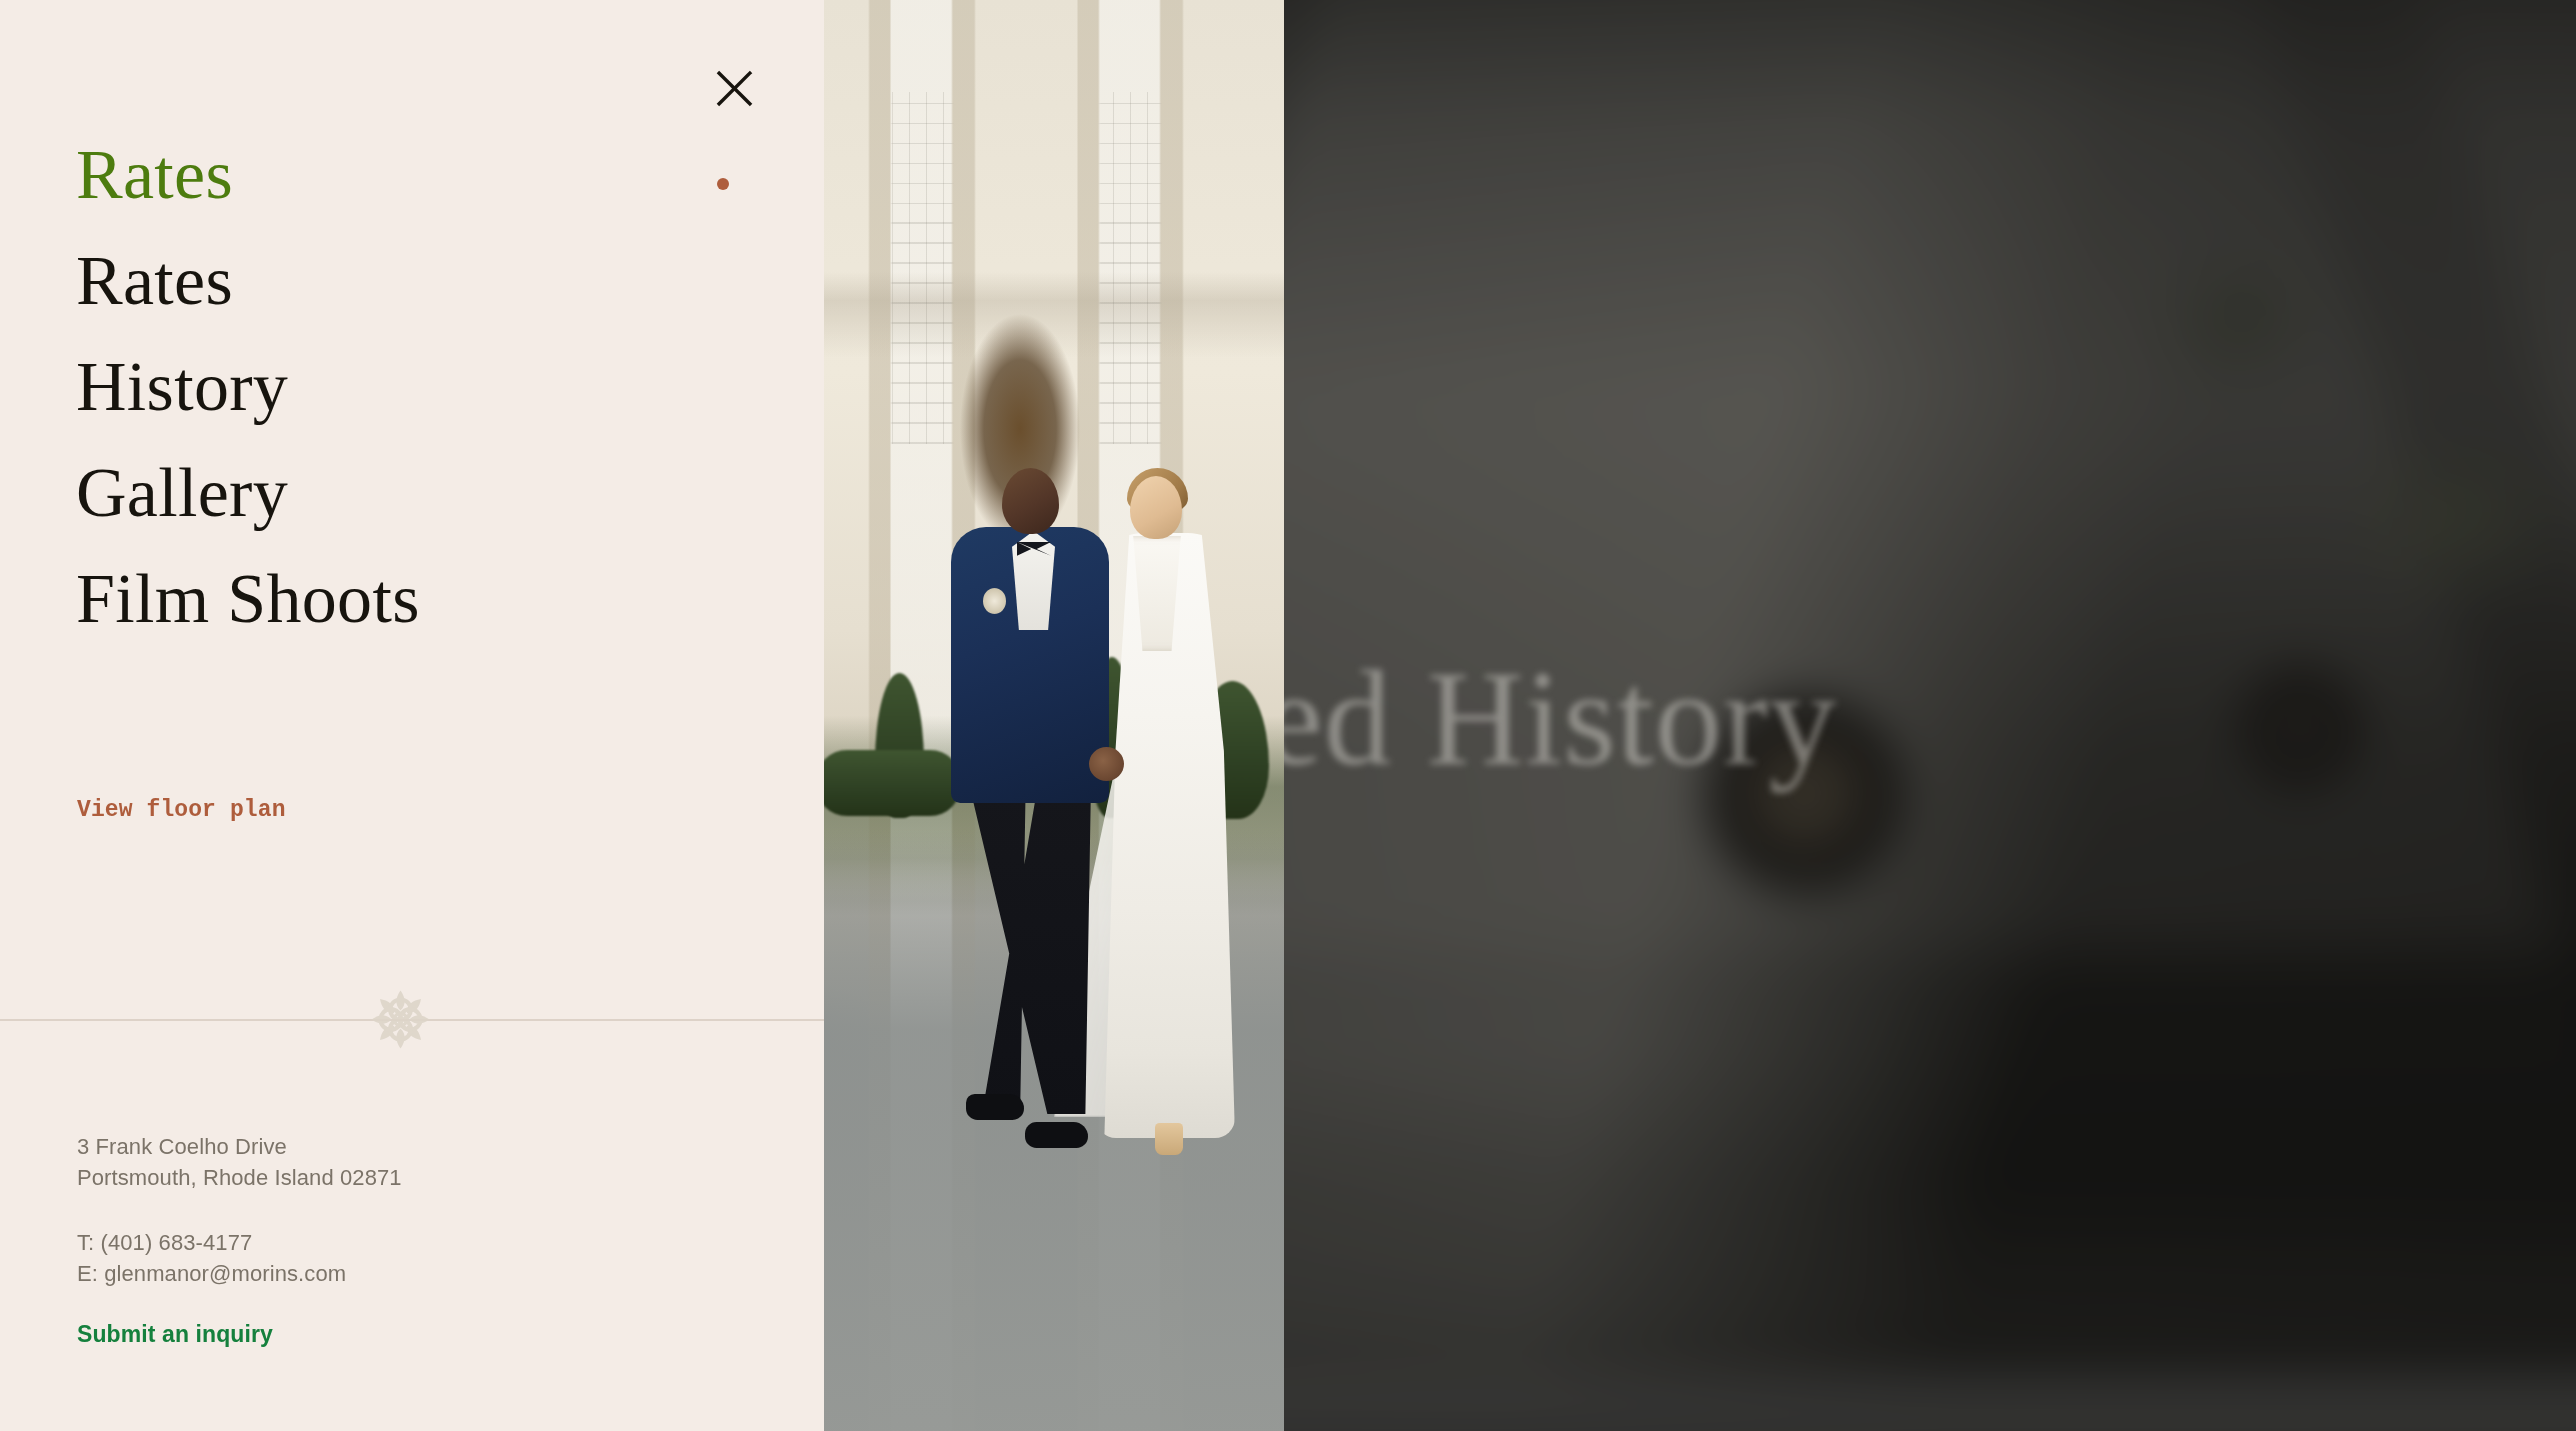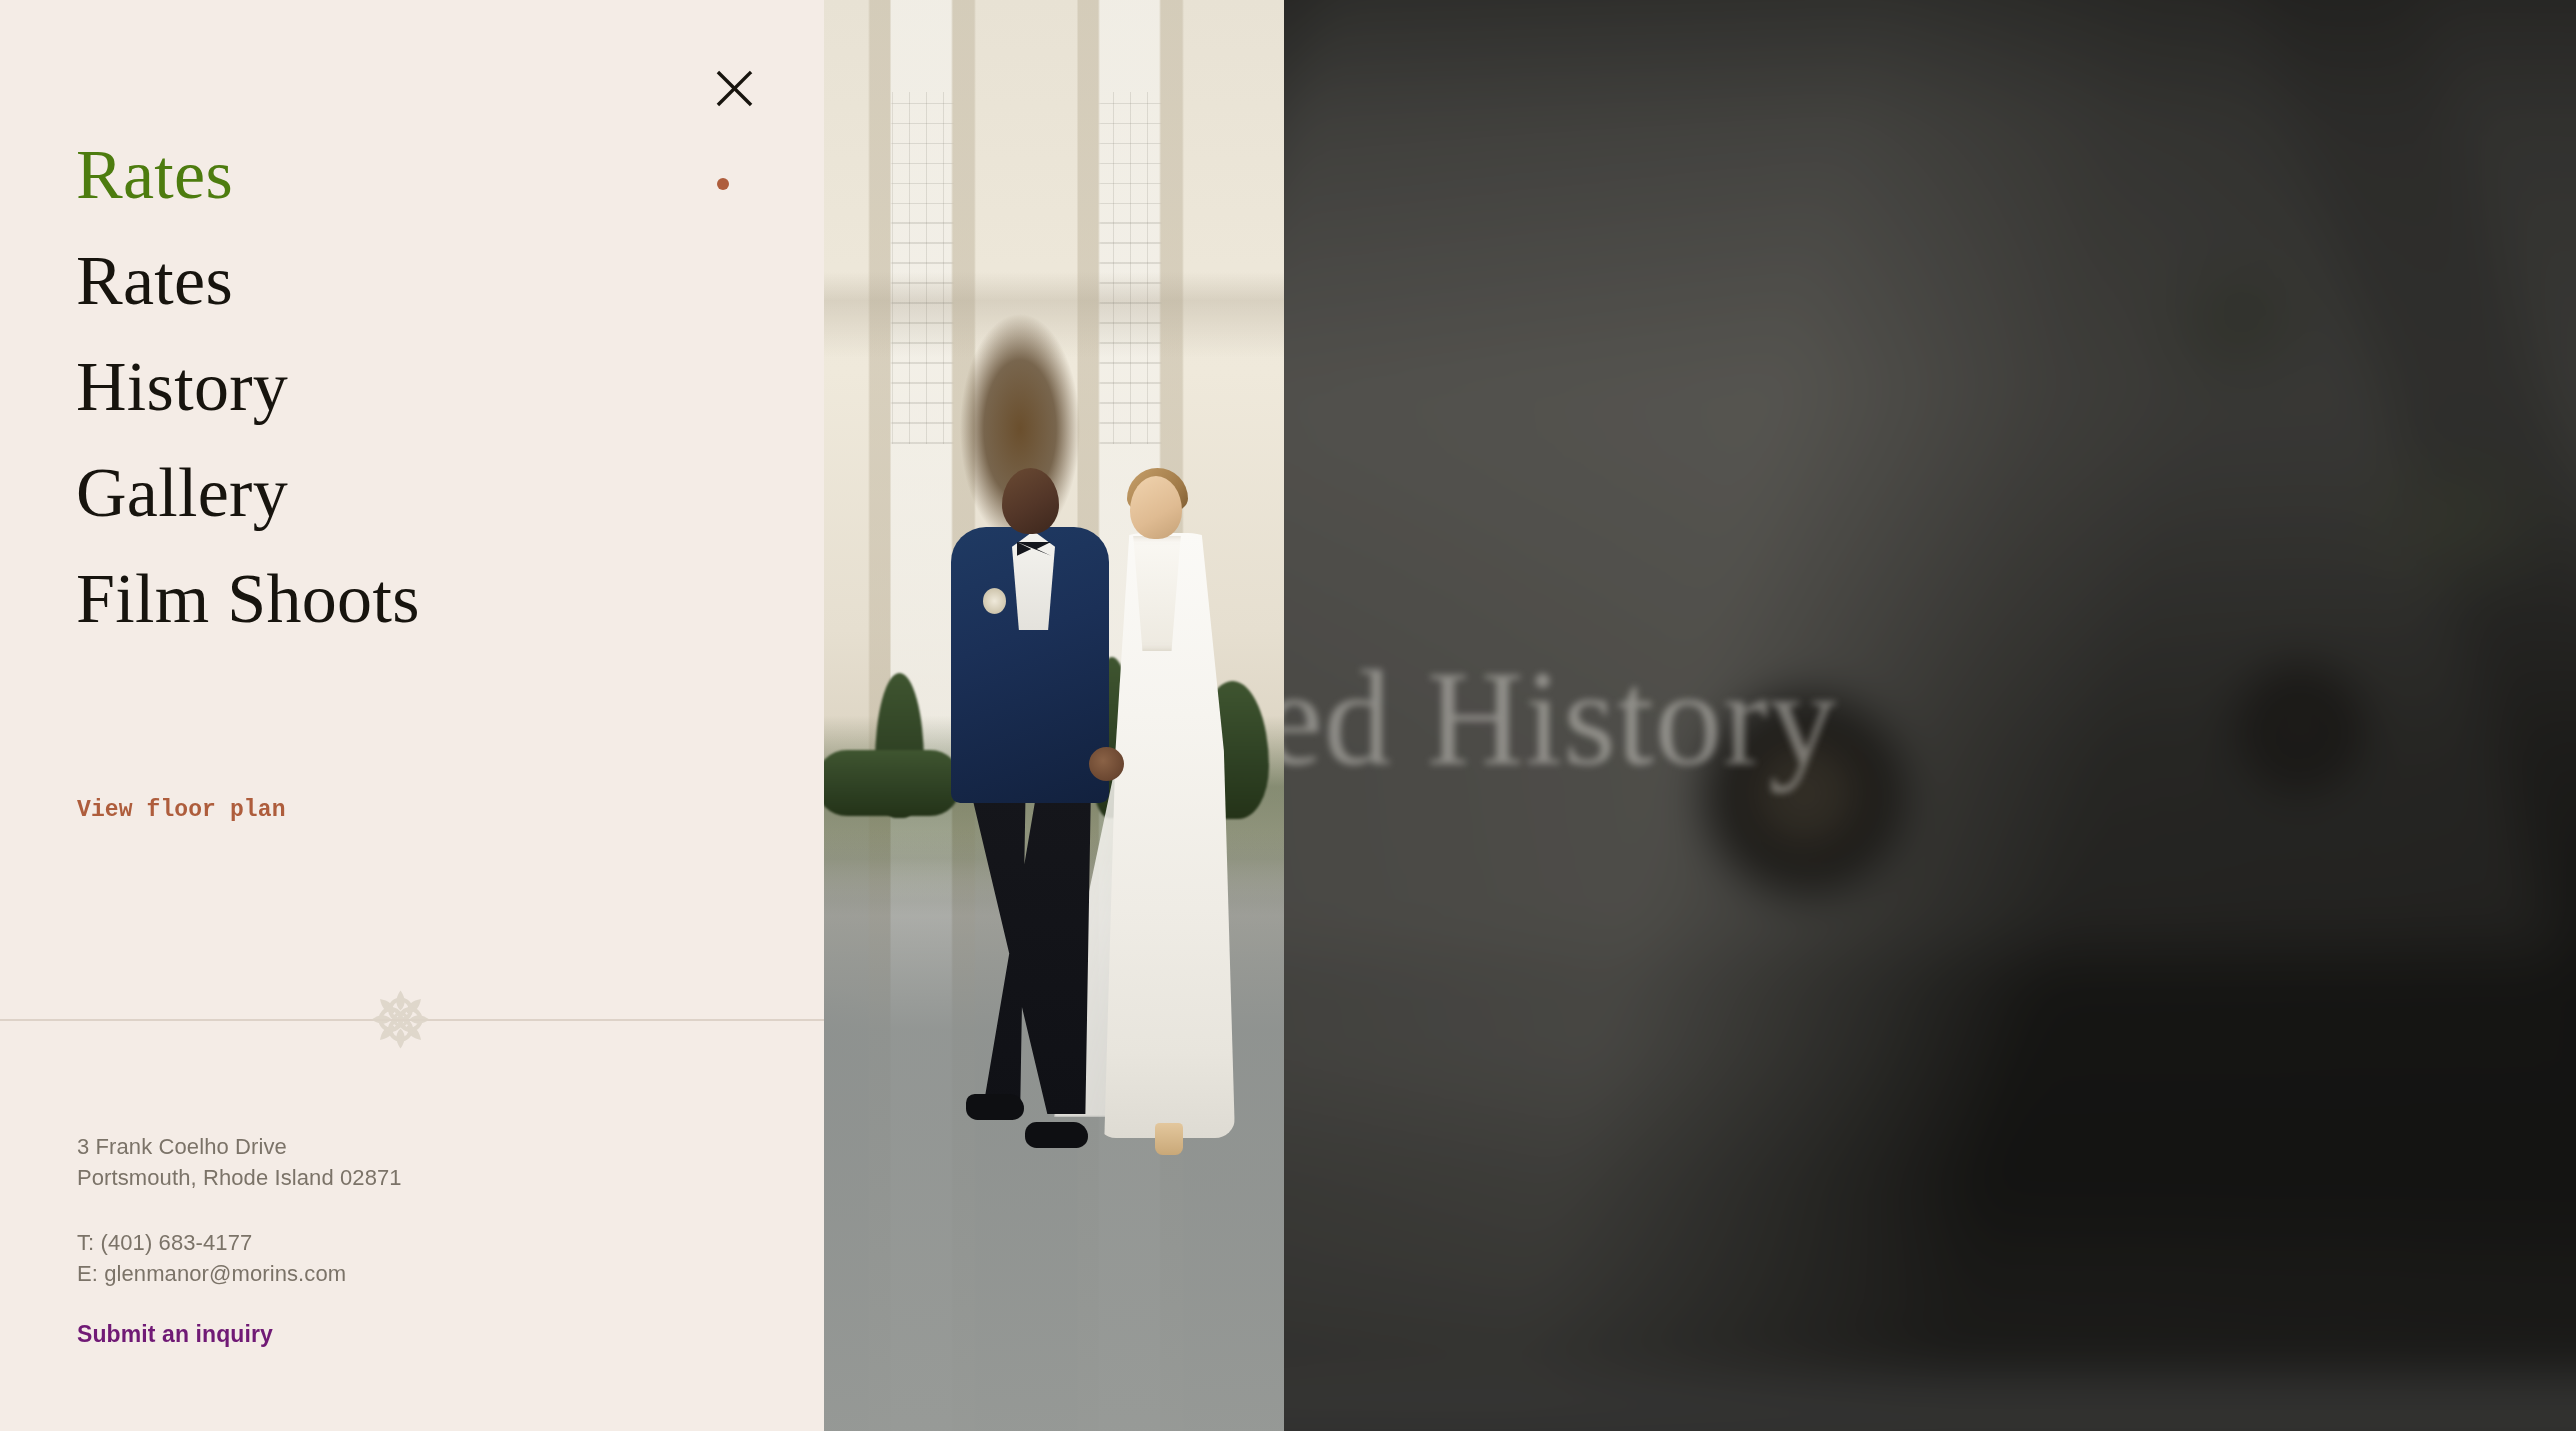--- a/index.html
+++ b/index.html
@@ -415,21 +415,21 @@
   .contact-gap { height: 34px; }
 
   .inquiry-link {
     position: absolute;
     left: 77px;
     top: 1321px;
     font-family: "Liberation Sans", sans-serif;
     font-size: 23px;
     font-weight: 700;
     letter-spacing: 0.1px;
-    color: #701a75;
+    color: #15803d;
     text-decoration: none;
     cursor: pointer;
   }
 </style>
 </head>
 <body>
 
 <div id="stage">
 
   <div class="bg-layer">

